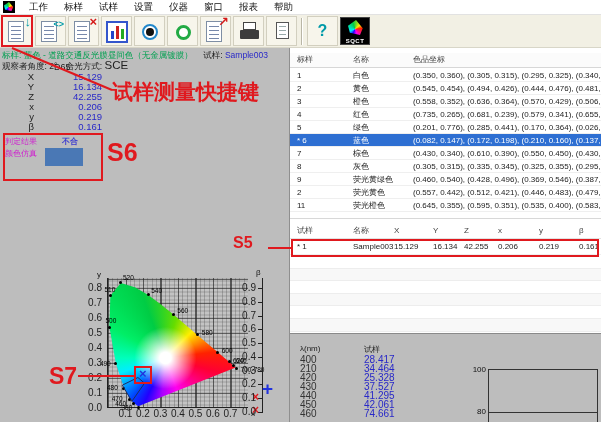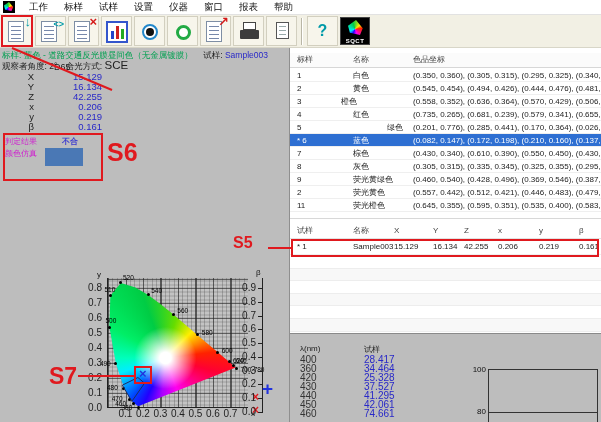--- a/index.html
+++ b/index.html
@@ -307,31 +307,31 @@
           <span class="tcell" style="left: 63px;">白色</span>
           <span class="tcell" style="left: 123px;">(0.350, 0.360), (0.305, 0.315), (0.295, 0.325), (0.340, 0.370)</span>
         </div>
         <div class="trow" style="top: 13px;">
           <span class="tcell" style="left: 7px;">2</span>
           <span class="tcell" style="left: 63px;">黄色</span>
           <span class="tcell" style="left: 123px;">(0.545, 0.454), (0.494, 0.426), (0.444, 0.476), (0.481, 0.518)</span>
         </div>
         <div class="trow" style="top: 26px;">
           <span class="tcell" style="left: 7px;">3</span>
-          <span class="tcell" style="left: 51px;">橙色</span>
+          <span class="tcell" style="left: 63px;">橙色</span>
           <span class="tcell" style="left: 123px;">(0.558, 0.352), (0.636, 0.364), (0.570, 0.429), (0.506, 0.404)</span>
         </div>
         <div class="trow" style="top: 39px;">
           <span class="tcell" style="left: 7px;">4</span>
           <span class="tcell" style="left: 63px;">红色</span>
           <span class="tcell" style="left: 123px;">(0.735, 0.265), (0.681, 0.239), (0.579, 0.341), (0.655, 0.345)</span>
         </div>
         <div class="trow" style="top: 52px;">
           <span class="tcell" style="left: 7px;">5</span>
-          <span class="tcell" style="left: 63px; margin-left: 34px;">绿色</span>
+          <span class="tcell" style="left: 63px;">绿色</span>
           <span class="tcell" style="left: 123px;">(0.201, 0.776), (0.285, 0.441), (0.170, 0.364), (0.026, 0.399)</span>
         </div>
         <div class="trow sel" style="top: 65px;">
           <span class="tcell" style="left: 7px;">* 6</span>
           <span class="tcell" style="left: 63px;">蓝色</span>
           <span class="tcell" style="left: 123px;">(0.082, 0.147), (0.172, 0.198), (0.210, 0.160), (0.137, 0.038)</span>
         </div>
         <div class="trow" style="top: 78px;">
           <span class="tcell" style="left: 7px;">7</span>
           <span class="tcell" style="left: 63px;">棕色</span>
@@ -386,21 +386,21 @@
         <div class="erow alt" style="top: 37.8px;"></div>
         <div class="erow" style="top: 50.4px;"></div>
         <div class="erow alt" style="top: 63px;"></div>
       </div>
 
     <div id="spectral-panel">
       <span class="shead" style="left:10px">λ(nm)</span>
       <span class="shead" style="left:74px">试样</span>
       <div id="spec-rows">
           <div class="srow"><span class="slam blue">400</span><span class="sval">28.417</span></div>
-          <div class="srow"><span class="slam">360</span><span class="sval">34.464</span></div>
+          <div class="srow"><span class="slam">210</span><span class="sval">34.464</span></div>
           <div class="srow"><span class="slam">420</span><span class="sval">25.328</span></div>
           <div class="srow"><span class="slam">430</span><span class="sval">37.527</span></div>
           <div class="srow"><span class="slam">440</span><span class="sval">41.295</span></div>
           <div class="srow"><span class="slam">450</span><span class="sval">42.061</span></div>
           <div class="srow"><span class="slam">460</span><span class="sval">74.661</span></div>
         </div>
       <span class="rlab" style="left:170px;top:31px">100</span>
       <span class="rlab" style="left:170px;top:73px">80</span>
       <div id="refl-chart">
         <div id="refl-80"></div>
@@ -410,20 +410,21 @@
 
   <svg id="overlay">
     <line x1="12" y1="48" x2="112" y2="90" stroke="#e0191e" stroke-width="2"></line>
     <line x1="268" y1="248" x2="292" y2="248" stroke="#e0191e" stroke-width="2"></line>
     <line x1="78" y1="376" x2="134" y2="376" stroke="#e0191e" stroke-width="2"></line>
   </svg>
   <div class="redbox" style="left:1px;top:15px;width:32px;height:32px"></div>
   <div class="redbox" style="left:3px;top:133px;width:100px;height:48px"></div>
   <div class="redbox" style="left:291px;top:239px;width:308px;height:18px"></div>
   <div class="redbox" style="left:134px;top:366px;width:18px;height:18px"></div>
+  <span class="redtxt" style="left:112px;top:78px;font-size:21px;font-weight:bold">试样测量快捷键</span>
   <span class="redtxt" style="left:233px;top:234px;font-size:16px">S5</span>
   <span class="redtxt" style="left:107px;top:138px;font-size:25px">S6</span>
   <span class="redtxt" style="left:49px;top:363px;font-size:23px">S7</span>
 
 <span class="tick" style="left: 118.5px; top: 410px;">0.1</span>
     <span class="tick" style="left: 136px; top: 410px;">0.2</span>
     <span class="tick" style="left: 153.5px; top: 410px;">0.3</span>
     <span class="tick" style="left: 171px; top: 410px;">0.4</span>
     <span class="tick" style="left: 188.5px; top: 410px;">0.5</span>
     <span class="tick" style="left: 206px; top: 410px;">0.6</span>

